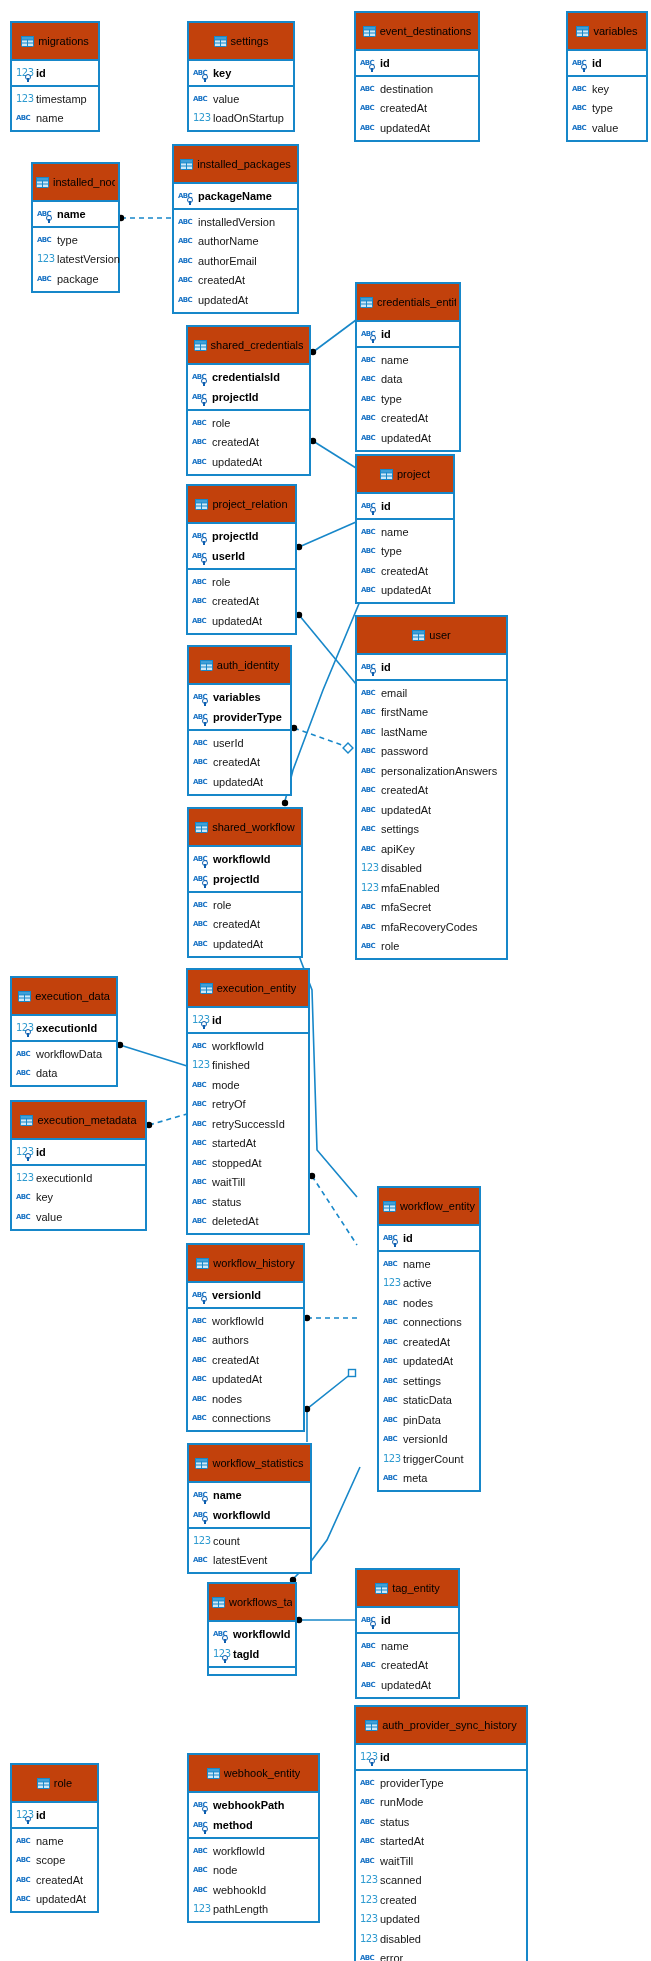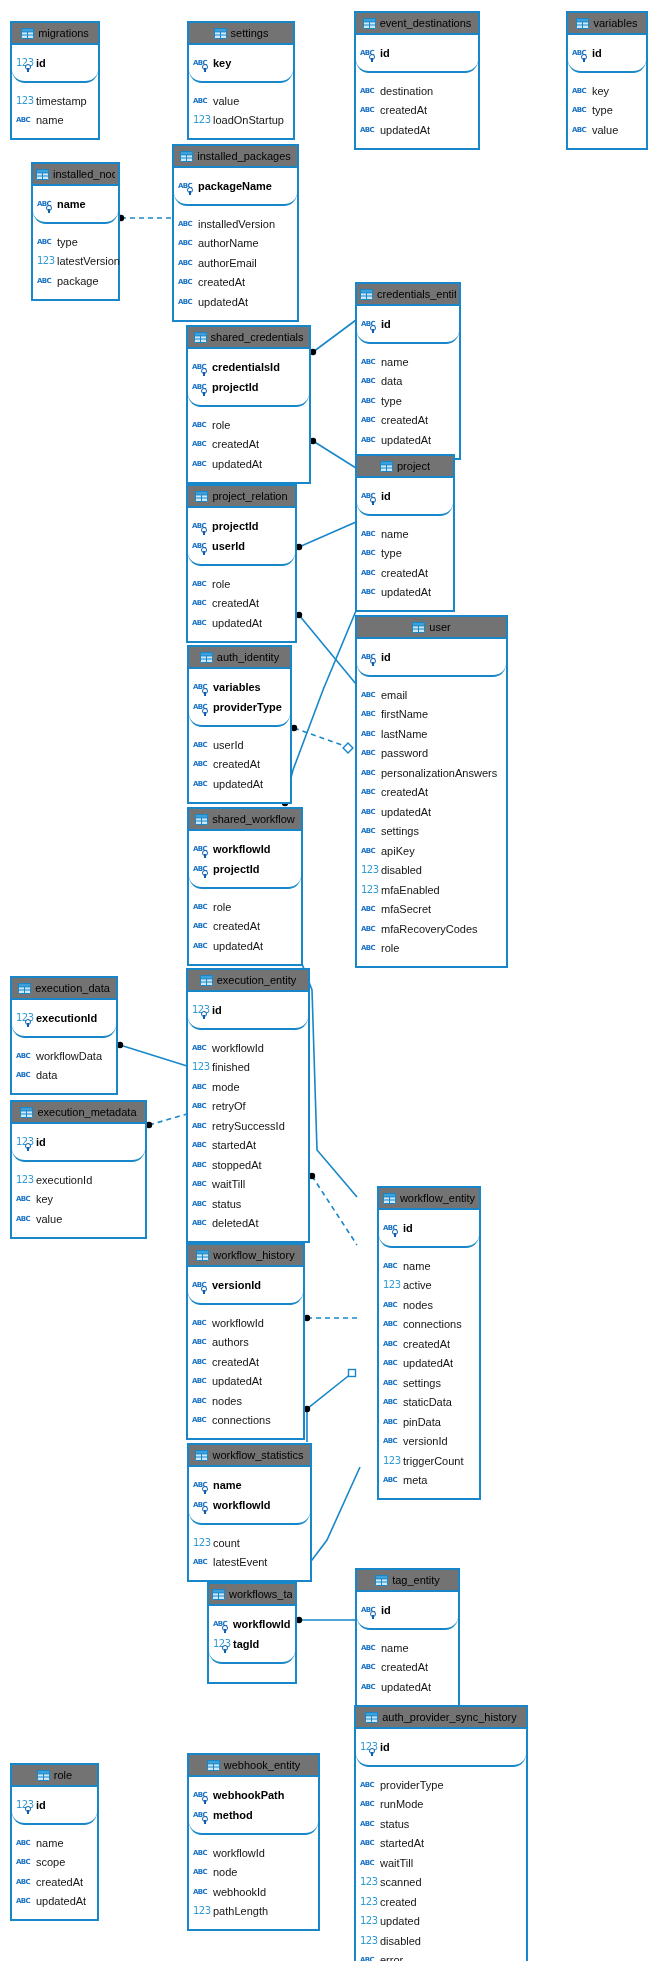--- a/index.html
+++ b/index.html
@@ -2,26 +2,26 @@
 <html><head>
 <meta charset="utf-8">
 <style>
   html,body{margin:0;padding:0;background:#fff;}
   .canvas{position:relative;width:651px;height:1961px;background:#ffffff;
           font-family:"Liberation Sans",sans-serif;overflow:hidden;}
   svg.rels{position:absolute;left:0;top:0;}
   .rel-line{fill:none;stroke:#1787c9;stroke-width:1.6px;}
   .rel-line.dashed{stroke-dasharray:5 4;}
   .tbl{position:absolute;background:#ffffff;border:2px solid #1787c9;box-sizing:border-box;}
-  .hd{height:20px;background:#737373;border-bottom:2px solid #1787c9;display:flex;
+  .hd{height:20px;background:#c2410c;border-bottom:2px solid #1787c9;display:flex;
       align-items:center;justify-content:center;gap:4px;font-size:11px;color:#000;
-      padding:0 3px;white-space:nowrap;overflow:hidden;}
+      padding:8px 3px;white-space:nowrap;overflow:hidden;}
   .tic{flex:0 0 auto;display:flex;}
   .tname{overflow:hidden;}
-  .sec{padding:8px 0;border-radius:13px;}
+  .sec{padding:2px 0;}
   .pksec{border-bottom:2px solid #1787c9;}
   .row{height:19.5px;display:flex;align-items:center;gap:4px;padding:0 4px;
        font-size:11px;color:#141414;white-space:nowrap;box-sizing:border-box;}
   .pksec .row{font-weight:bold;height:20px;color:#000;}
   .ic{position:relative;flex:0 0 16px;width:16px;text-align:left;
       font-family:"DejaVu Sans",sans-serif;font-weight:bold;font-size:7px;
       letter-spacing:-0.6px;color:#1b74c5;line-height:8px;}
   .ic.num{font-weight:normal;font-size:10px;letter-spacing:-0.5px;color:#2f9bd0;}
   .ick{position:absolute;right:1px;bottom:-3px;width:6px;height:6px;
        border:1.5px solid #0e5fb0;border-radius:50%;background:#fff;box-sizing:border-box;}

